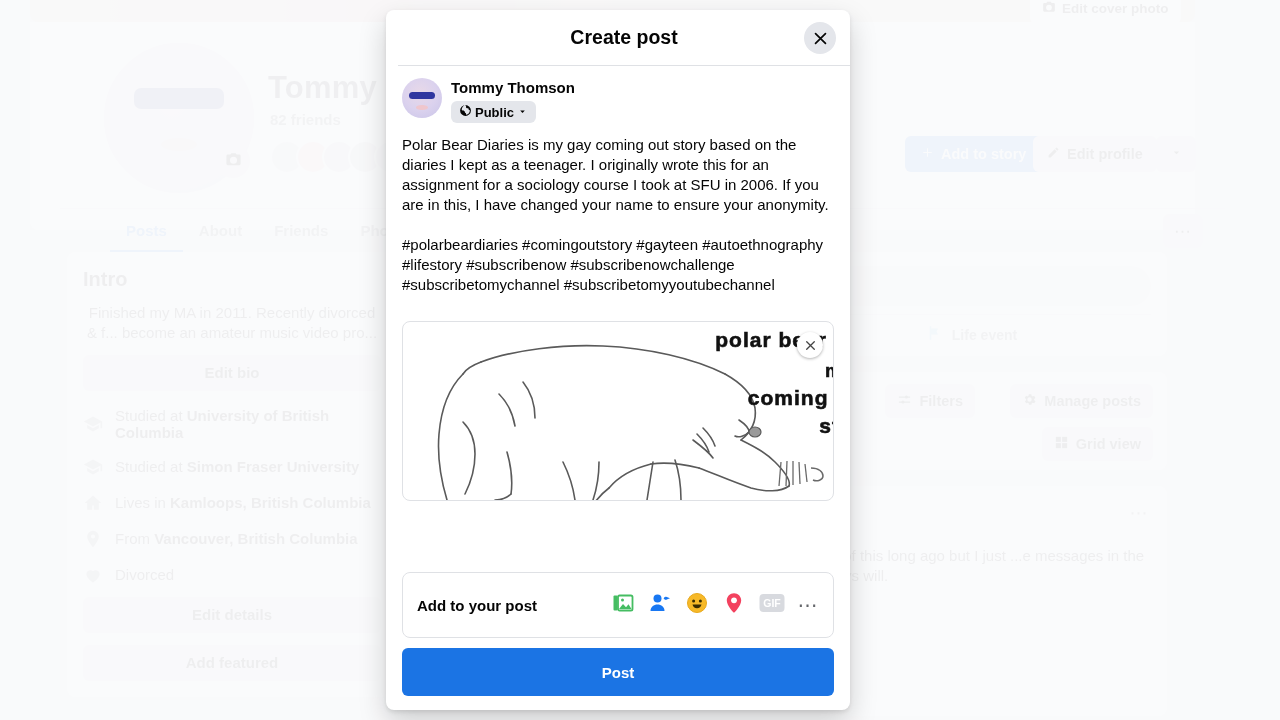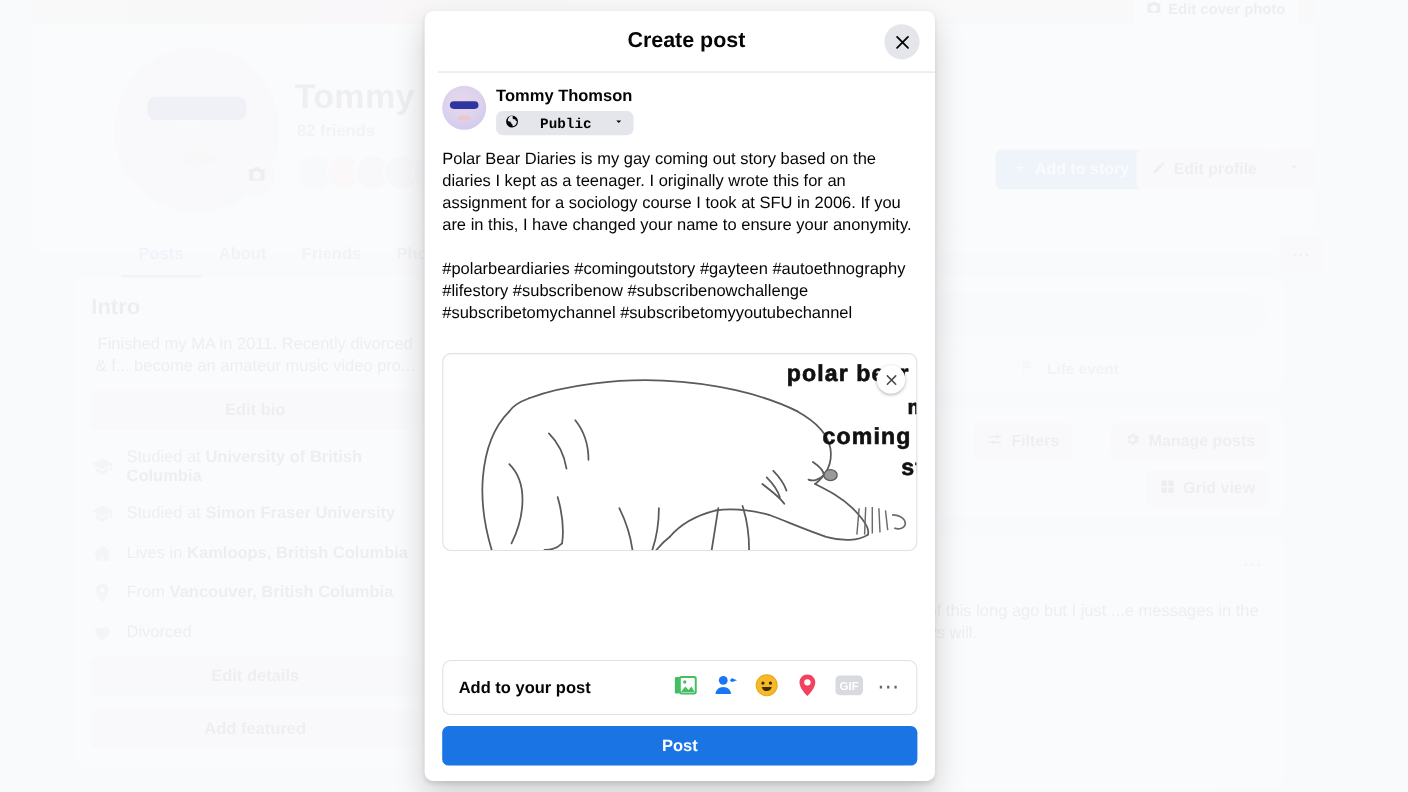--- a/index.html
+++ b/index.html
@@ -205,25 +205,24 @@
   .author-avatar .shade {
     position: absolute; left: 17%; top: 36%; width: 66%; height: 17%;
     background: #2f36a0; border-radius: 4px;
   }
   .author-avatar .mouth {
     position: absolute; left: 36%; top: 68%; width: 28%; height: 11%;
     background: #efc6cd; border-radius: 50%;
   }
   .author-name { font-size: 15px; font-weight: bold; color: #050505; margin-top: 1px; }
   .privacy-pill {
-    margin-top: 5px; display: inline-flex; align-items: center; gap: 19px;
+    margin-top: 5px; display: inline-flex; align-items: center; gap: 3px;
     background: #e4e6eb; border-radius: 6px; height: 22px; padding: 0 8px;
     font-size: 13px; font-weight: bold; color: #050505; cursor: pointer;
     border: none;
-    font-family: Liberation Mono, monospace;
   }
 
   .post-text {
     margin-top: 12px;
     font-size: 15px; line-height: 20px; color: #050505;
     white-space: pre-wrap; word-wrap: break-word;
   }
   .link-row {
     position: relative; margin-top: 14px; padding-right: 40px;
   }
@@ -257,28 +256,28 @@
     font-weight: bold; color: #111; letter-spacing: 1px;
     -webkit-text-stroke: 0.6px #111;
   }
   .t1 { font-size: 21px; margin-right: -34px; }
   .t2 { font-size: 19px; margin-top: 8px; margin-right: -10px; }
   .t3 { font-size: 21px; margin-top: 4px; margin-right: -30px; }
   .t4 { font-size: 21px; margin-top: 4px; margin-right: -30px; }
 
   .modal-footer { flex: 0 0 auto; padding: 10px 16px 14px 16px; }
   .add-bar {
-    height: 50px; border: 1px solid #dfe1e5; border-radius: 8px;
+    height: 66px; border: 1px solid #dfe1e5; border-radius: 8px;
     display: flex; align-items: center; padding: 0 14px;
   }
   .add-bar-label { font-size: 15px; font-weight: bold; color: #050505; flex: 1; }
   .add-icons { display: flex; align-items: center; gap: 13px; }
   .add-icons > * { cursor: pointer; }
   .post-btn {
-    margin-top: 10px; width: 100%; height: 36px;
+    margin-top: 10px; width: 100%; height: 48px;
     background: #1b74e4; color: #fff; border: none; border-radius: 6px;
     font-size: 15px; font-weight: bold; cursor: pointer;
     font-family: "Liberation Sans", sans-serif;
   }
   .error-text {
     margin-top: 11px; font-size: 14.5px; color: #b3243c;
   }
 </style>
 </head>
 <body>

